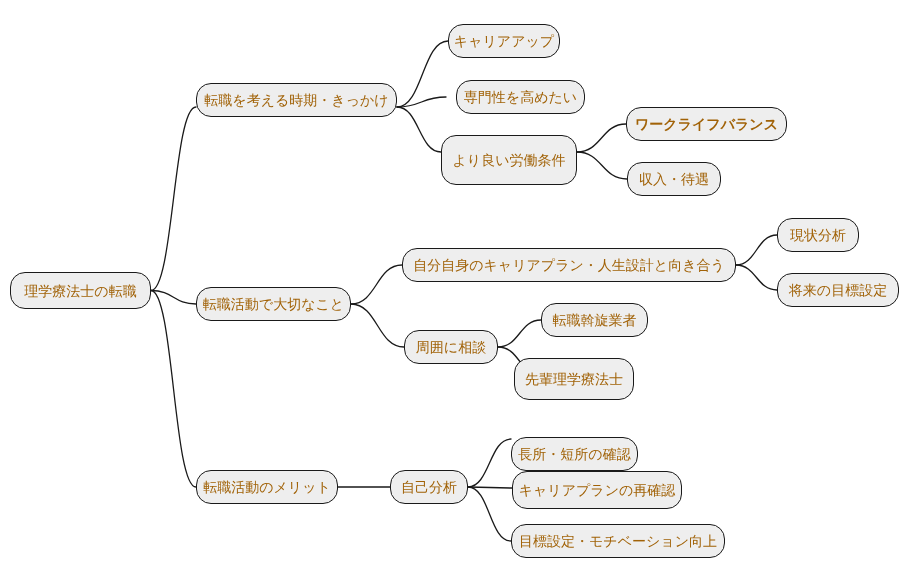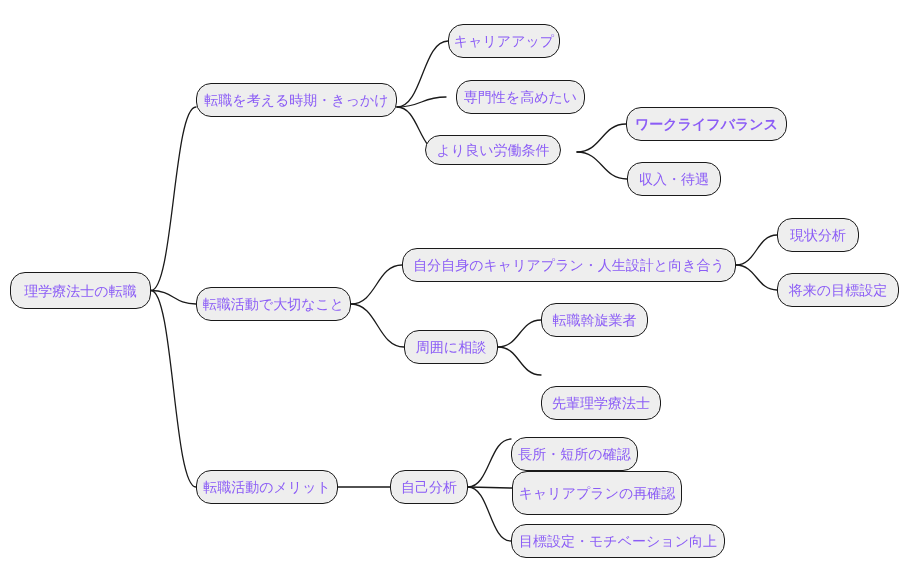--- a/index.html
+++ b/index.html
@@ -23,21 +23,21 @@
   .node {
     position: absolute;
     display: flex;
     align-items: center;
     justify-content: center;
     background: #eeeeee;
     border: 1.6px solid #1a1a1a;
     border-radius: 15px;
     font-size: 14px;
     line-height: 1;
-    color: #8b5cf6;
+    color: #a16207;
     white-space: nowrap;
     letter-spacing: 0;
   }
 </style>
 </head>
 <body>
 
 <div class="mindmap-canvas">
   <svg class="edge-layer" viewBox="0 0 908 583" width="908" height="583">
       <path d="M 151 290.5 C 173.5 290.5, 173.5 107, 196 107" fill="none" stroke="#1a1a1a" stroke-width="1.3" stroke-linecap="round"></path>
@@ -57,29 +57,29 @@
       <path d="M 338 487 C 364 487, 364 487, 390 487" fill="none" stroke="#1a1a1a" stroke-width="1.3" stroke-linecap="round"></path>
       <path d="M 468 487 C 489.5 487, 489.5 439, 511 439" fill="none" stroke="#1a1a1a" stroke-width="1.3" stroke-linecap="round"></path>
       <path d="M 468 487 C 490 487, 490 488, 512 488" fill="none" stroke="#1a1a1a" stroke-width="1.3" stroke-linecap="round"></path>
       <path d="M 468 487 C 489.5 487, 489.5 541, 511 541" fill="none" stroke="#1a1a1a" stroke-width="1.3" stroke-linecap="round"></path>
     </svg>
   <div id="node-layer">
       <div class="node" style="left: 10px; top: 272px; width: 141px; height: 37px;">理学療法士の転職</div>
       <div class="node" style="left: 196px; top: 83px; width: 201px; height: 34px;">転職を考える時期・きっかけ</div>
       <div class="node" style="left: 448px; top: 24px; width: 112px; height: 34px;">キャリアアップ</div>
       <div class="node" style="left: 446px; top: 80px; width: 129px; height: 34px; margin-left: 10px;">専門性を高めたい</div>
-      <div class="node" style="left: 425px; top: 135px; width: 136px; height: 30px;">より良い労働条件</div>
+      <div class="node" style="left: 441px; top: 135px; width: 136px; height: 50px;">より良い労働条件</div>
       <div class="node" style="left: 626px; top: 107px; width: 161px; height: 34px; font-weight: bold;">ワークライフバランス</div>
       <div class="node" style="left: 627px; top: 162px; width: 94px; height: 34px;">収入・待遇</div>
       <div class="node" style="left: 196px; top: 287px; width: 155px; height: 34px;">転職活動で大切なこと</div>
       <div class="node" style="left: 402px; top: 248px; width: 334px; height: 34px;">自分自身のキャリアプラン・人生設計と向き合う</div>
       <div class="node" style="left: 777px; top: 218px; width: 82px; height: 34px;">現状分析</div>
       <div class="node" style="left: 777px; top: 273px; width: 122px; height: 34px;">将来の目標設定</div>
       <div class="node" style="left: 404px; top: 330px; width: 94px; height: 34px;">周囲に相談</div>
       <div class="node" style="left: 541px; top: 303px; width: 107px; height: 34px;">転職斡旋業者</div>
-      <div class="node" style="left: 541px; top: 358px; width: 120px; height: 34px; margin-top: 28px;">先輩理学療法士</div>
+      <div class="node" style="left: 514px; top: 358px; width: 120px; height: 42px;">先輩理学療法士</div>
       <div class="node" style="left: 196px; top: 470px; width: 142px; height: 34px;">転職活動のメリット</div>
       <div class="node" style="left: 390px; top: 470px; width: 78px; height: 34px;">自己分析</div>
       <div class="node" style="left: 511px; top: 422px; width: 127px; height: 34px; margin-top: 15px;">長所・短所の確認</div>
-      <div class="node" style="left: 512px; top: 471px; width: 170px; height: 44px;">キャリアプランの再確認</div>
+      <div class="node" style="left: 512px; top: 471px; width: 170px; height: 38px;">キャリアプランの再確認</div>
       <div class="node" style="left: 511px; top: 524px; width: 214px; height: 34px;">目標設定・モチベーション向上</div>
     </div>
 </div>
 
 </body></html>

